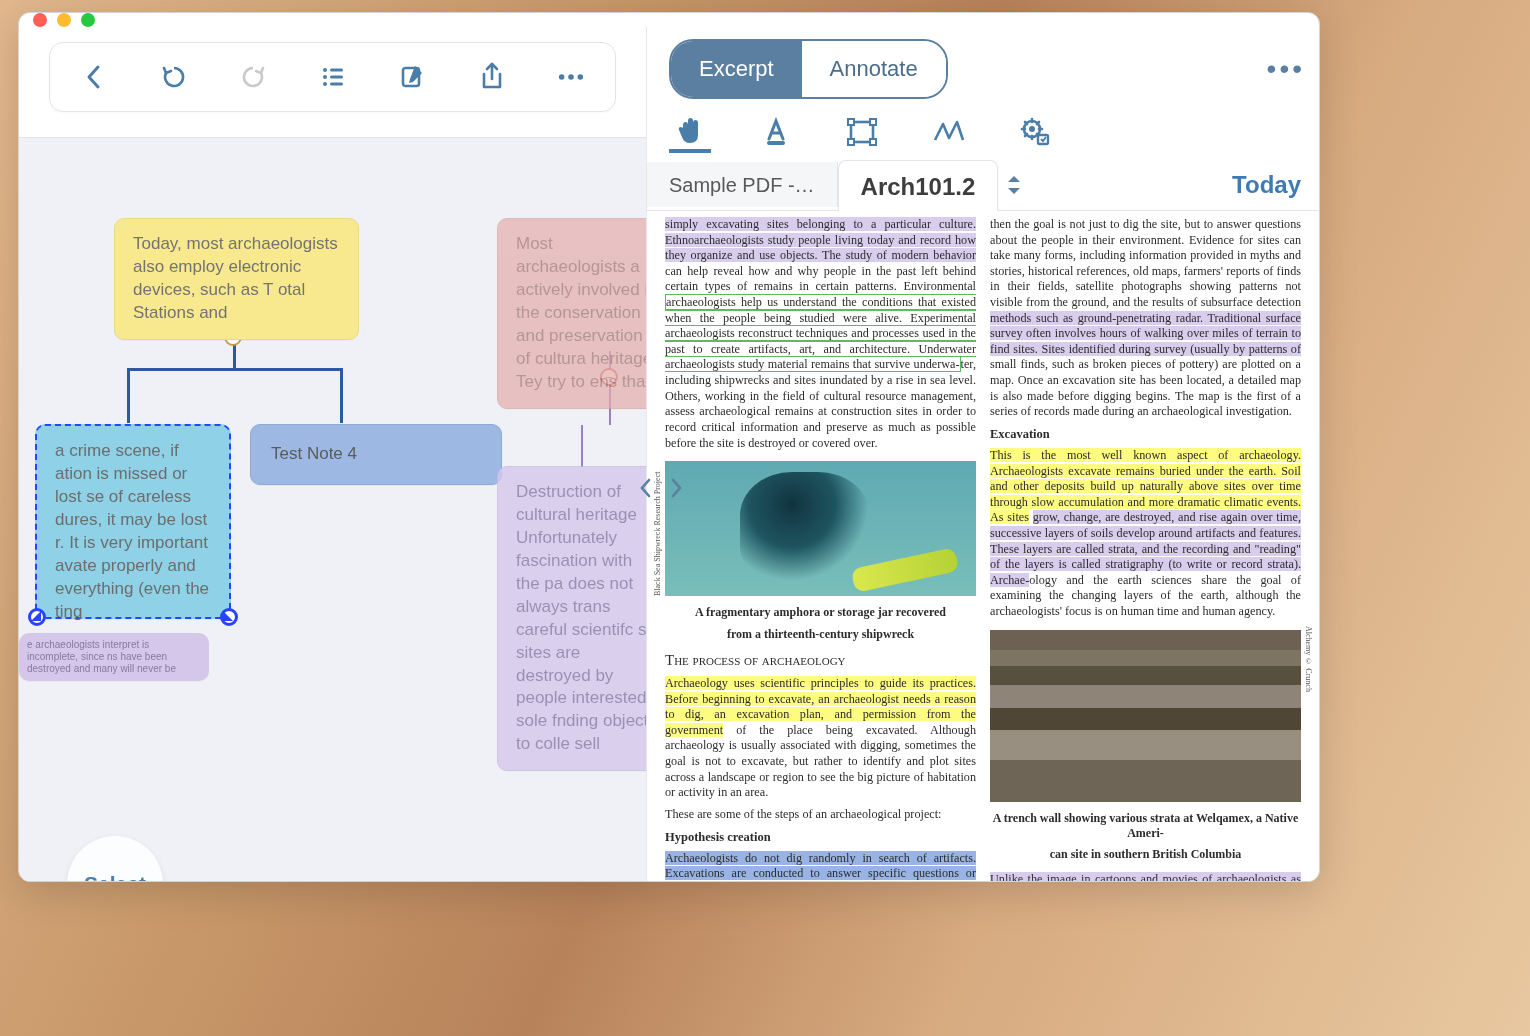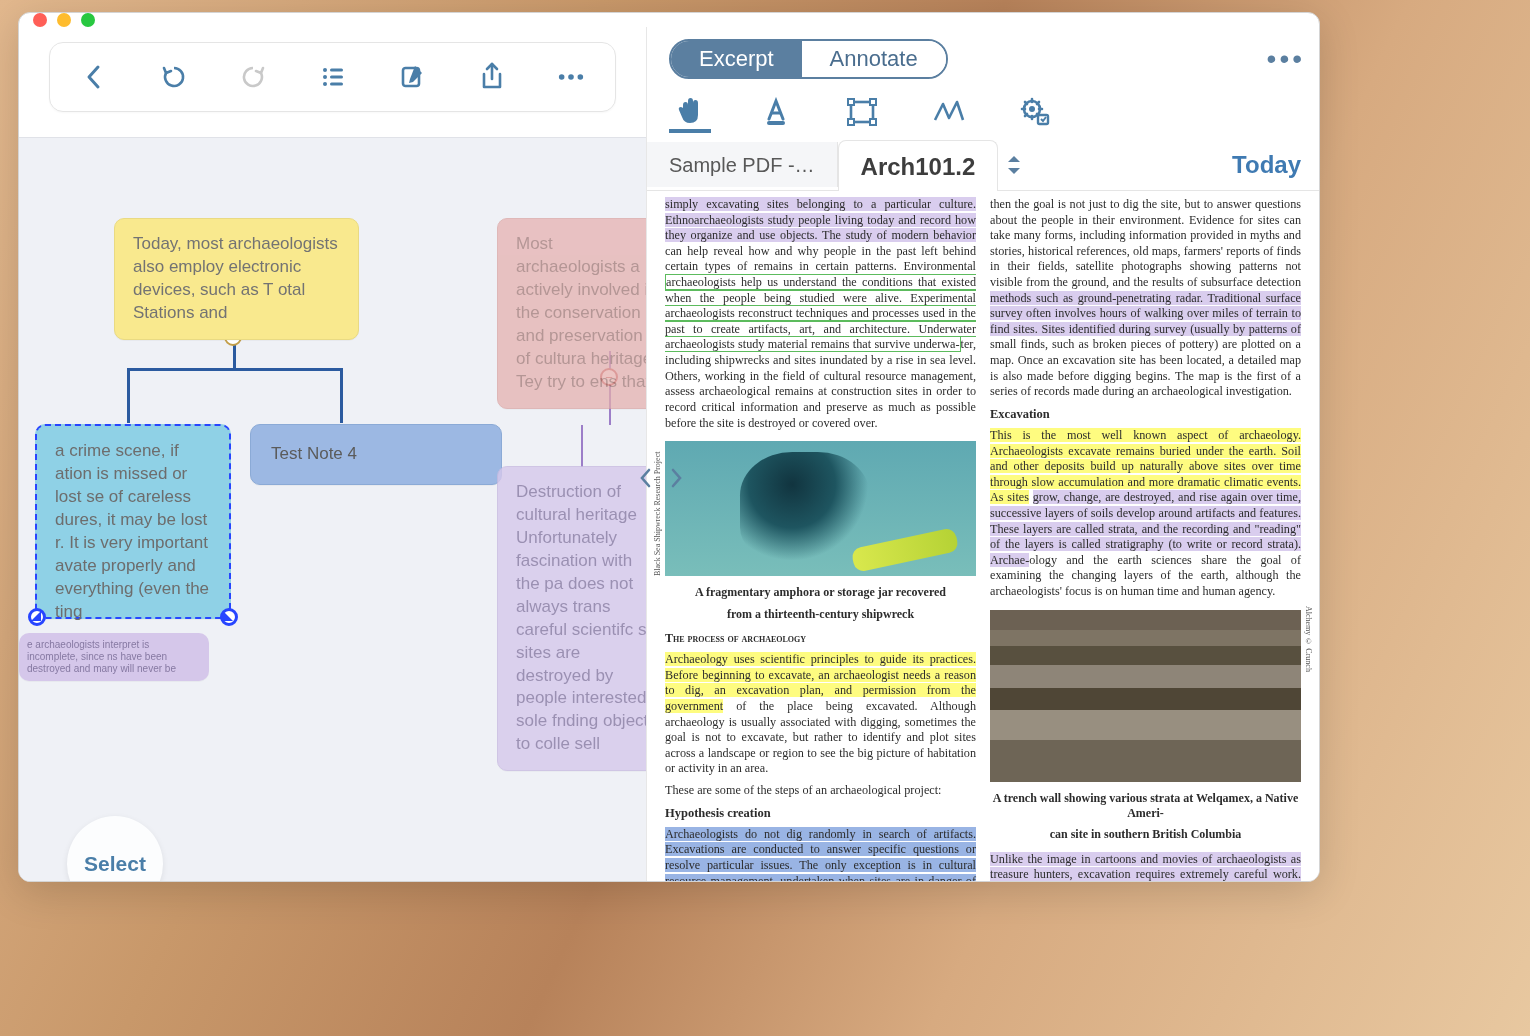--- a/index.html
+++ b/index.html
@@ -55,21 +55,21 @@
   .link.purple { background:#9c7ec8; }
   .expander { position:absolute; width:18px; height:18px; border-radius:50%;
      background:#fff; border:2px solid #c39f4a; display:flex; align-items:center; justify-content:center;
      font-size:13px; color:#c39f4a; }
   .expander.red { border-color:#c86565; color:#c86565; }
 
   
   .right-pane { flex:1; position:relative; display:flex; flex-direction:column;
      border-left:1px solid #e7e7e7; }
   .rp-top { display:flex; align-items:center; padding:12px 14px 8px 22px; gap:14px;}
-  .seg { display:flex; border:2px solid #5b7fa0; border-radius:24px; overflow:hidden; height:40px;}
+  .seg { display:flex; border:2px solid #5b7fa0; border-radius:24px; overflow:hidden; height:60px;}
   .seg-btn { padding:0 28px; display:flex; align-items:center; font-size:22px; font-weight:500;
      cursor:pointer; }
   .seg-btn.active { background:#5b7fa0; color:#fff;}
   .seg-btn.inactive { background:#fff; color:#4a6d8e;}
   .rp-more { margin-left:auto; color:#5b7fa0; font-size:28px; letter-spacing:3px; cursor:pointer;}
 
   .tool-row { display:flex; gap:44px; padding:4px 22px 0 22px; align-items:flex-end;}
   .tool-ico { width:42px; height:42px; display:flex; align-items:center; justify-content:center;
      color:#4a7ea8; cursor:pointer; font-size:30px; }
   .tool-ico.active { border-bottom:4px solid #4a7ea8; }
@@ -86,21 +86,21 @@
 
   .pdfview { flex:1; background:#fff; overflow:hidden; position:relative; padding:6px 18px 0 18px;
      display:flex; gap:14px; font-family:"Adobe Caslon Pro","Times New Roman",Georgia,serif;
      font-size:12.2px; line-height:1.28; color:#2c2c2c; text-align:justify;}
   .pdfcol { flex:1; display:flex; flex-direction:column; gap:6px; }
   .hl-y { background:#fefc80; }
   .hl-p { background:#d9cdee; }
   .hl-b { background:#99b4e4; }
   .hl-g { border:1.2px solid #5cbb5d; }
   .cap { text-align:center; font-size:12px; font-weight:600; padding:3px 0;}
-  .sect { font-weight:700; font-size:12px; font-variant:small-caps;}
+  .sect { font-weight:400; font-size:15px; font-variant:small-caps;}
   .subh { font-weight:700; font-size:12.5px;}
   .img-ph { background:linear-gradient(#5fa9b2,#79beba); height:135px; position:relative; margin-top:4px;}
   .img-ph2 { background:linear-gradient(#5b5247,#8e8579); height:172px; position:relative; margin-top:4px;}
   .vertcap { position:absolute; left:-12px; top:0; bottom:0; width:10px;
      writing-mode:vertical-rl; transform:rotate(180deg); font-size:8px; color:#555;}
 
   
   .pane-handle { position:absolute; left:616px; top:50%; transform:translateY(-50%);
       display:flex; gap:8px; z-index:20;}
   .pane-arrow { width:22px; height:22px; color:#5b7fa0; font-size:20px; cursor:pointer;

